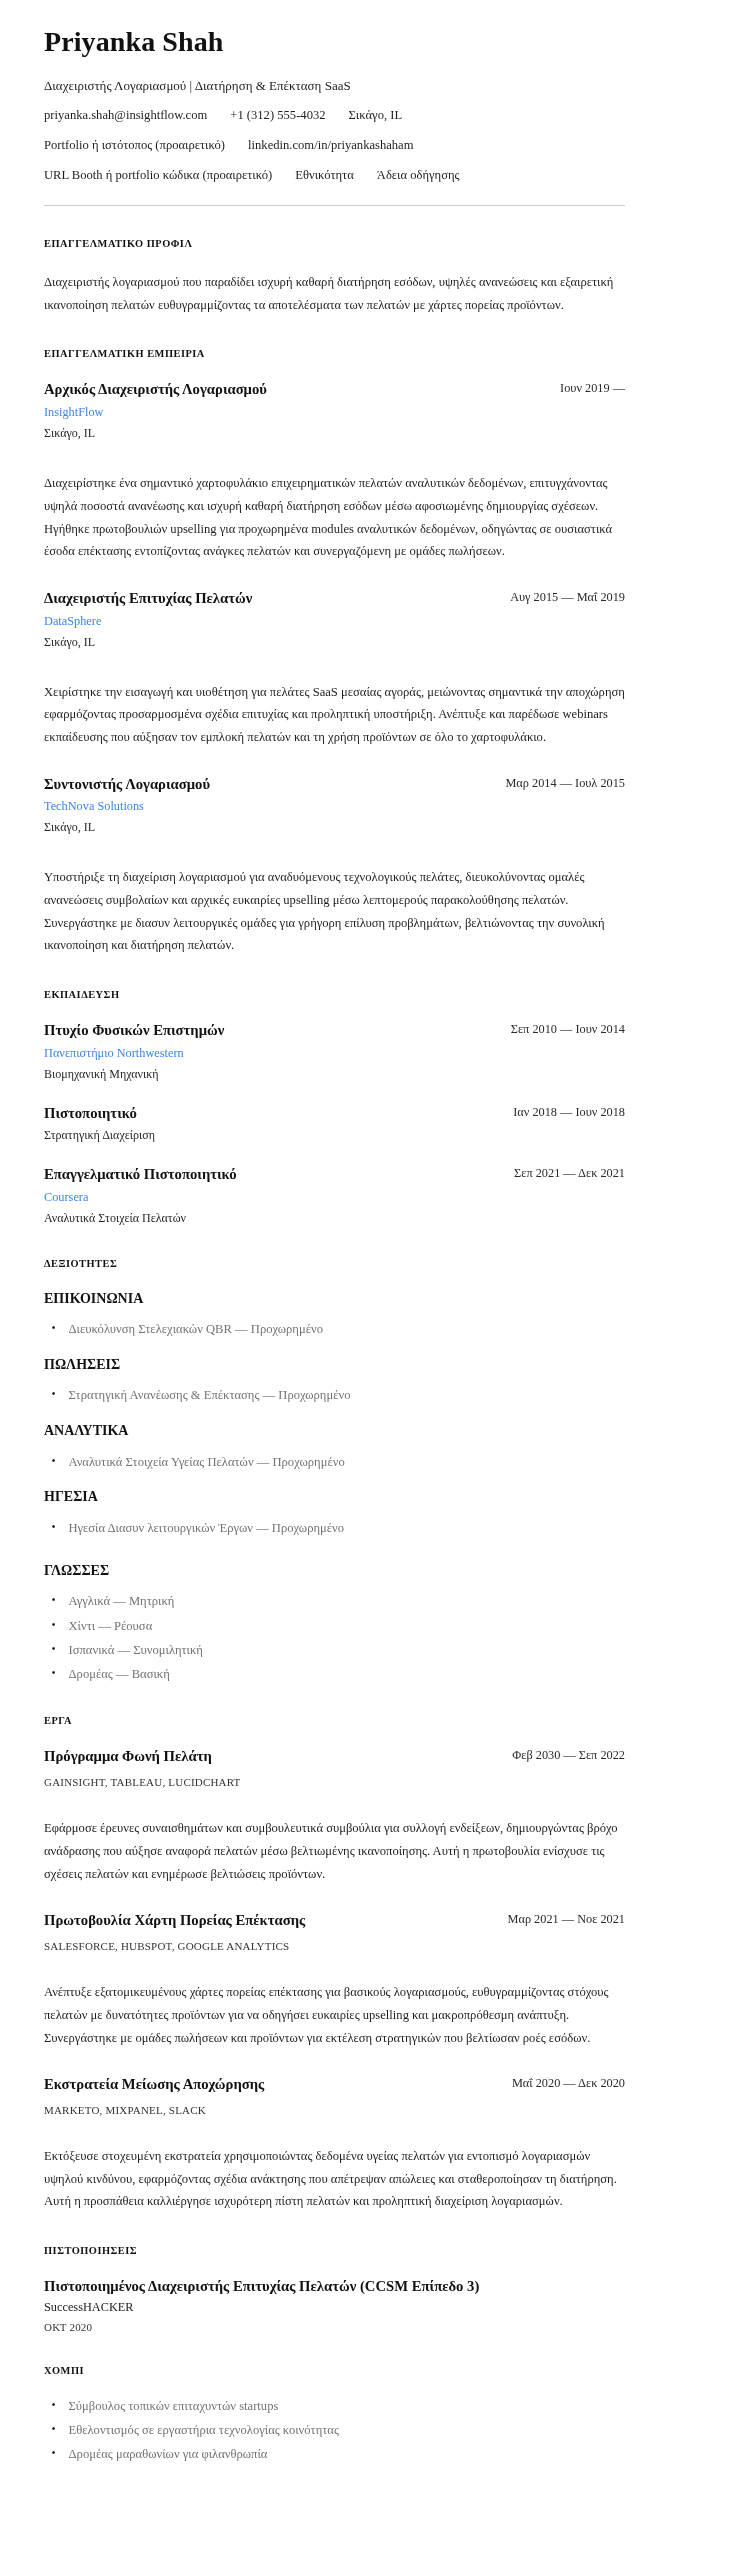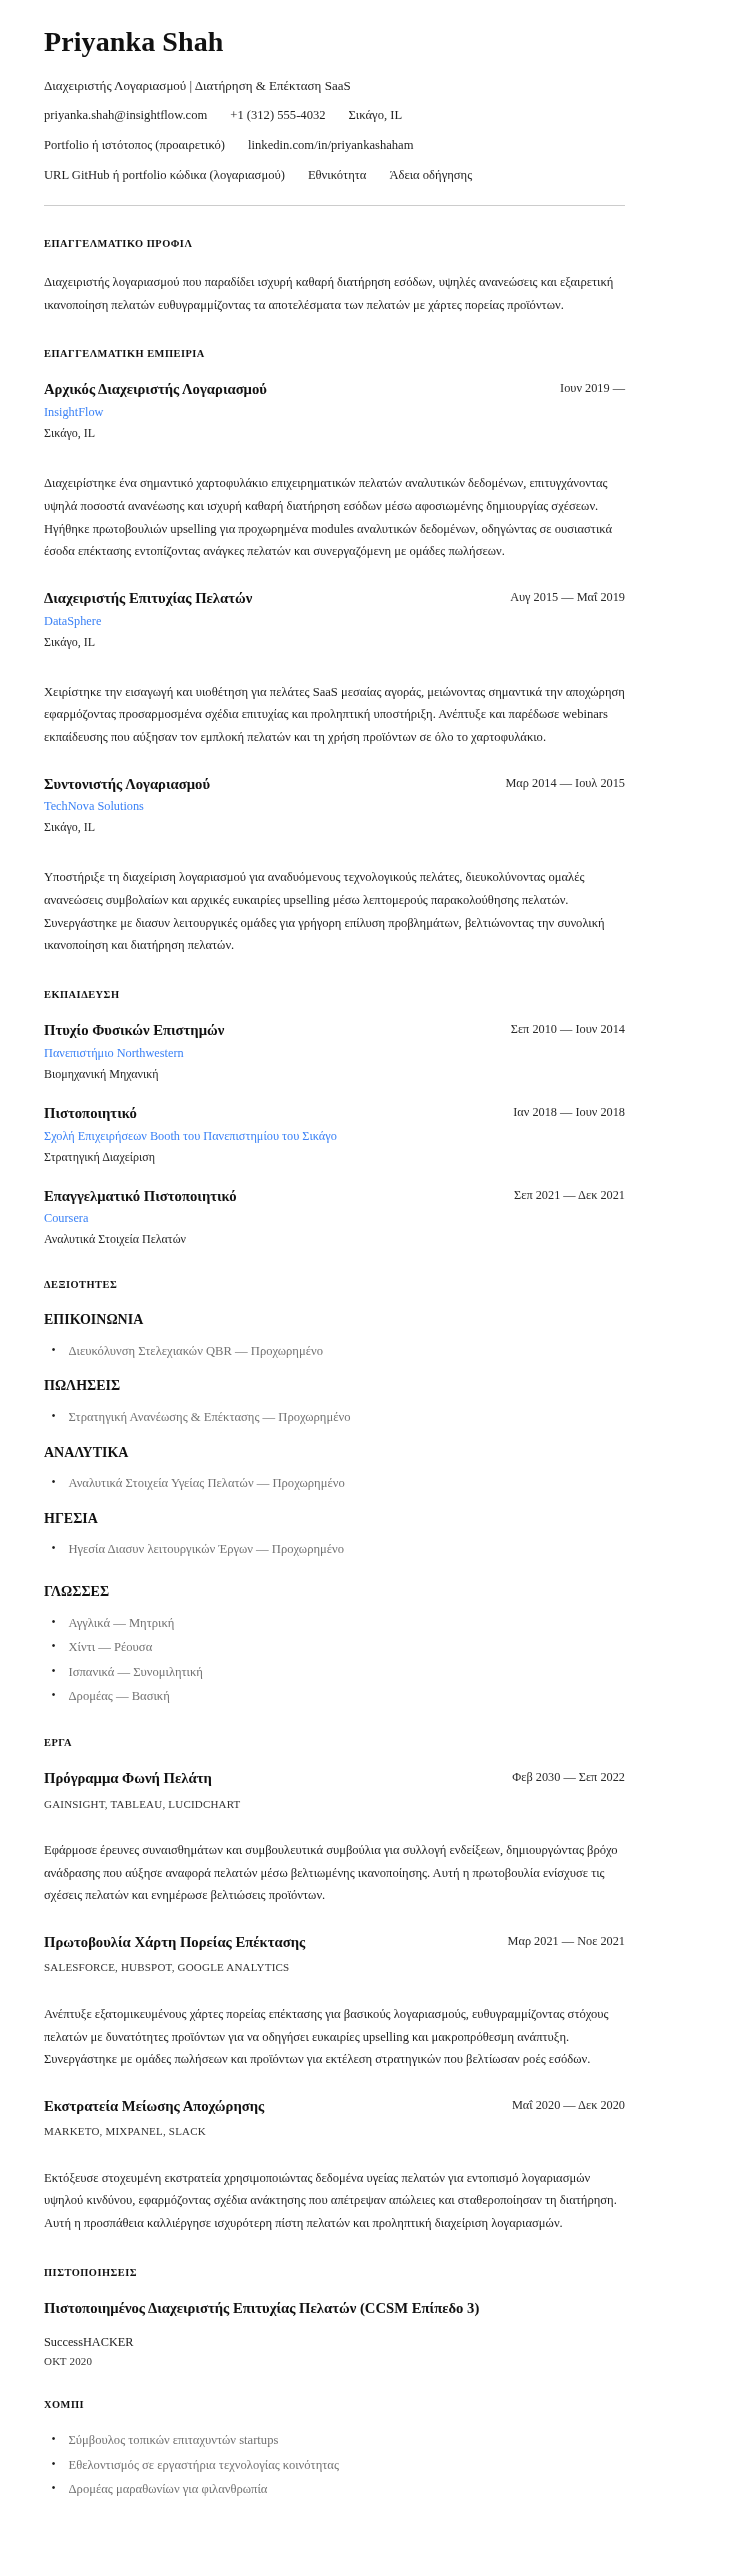--- a/index.html
+++ b/index.html
@@ -128,21 +128,21 @@
     position: absolute;
     left: 7.4px;
     top: 0;
     font-size: 11.7px;
     color: #1b1b1b;
   }
   .lang-block { margin-top: 26px; }
 
   
   .cert-issuer {
-    margin-top: 18px;
+    margin-top: 5px;
     font-size: 12.3px;
     color: #222222;
   }
   .cert-date {
     margin-top: 5.5px;
     font-size: 11px;
     letter-spacing: 0.2px;
     color: #333333;
   }
 </style>
@@ -158,21 +158,21 @@
     <div class="contact-row">
       <span>priyanka.shah@insightflow.com</span>
       <span>+1 (312) 555-4032</span>
       <span>Σικάγο, IL</span>
     </div>
     <div class="contact-row">
       <span>Portfolio ή ιστότοπος (προαιρετικό)</span>
       <span>linkedin.com/in/priyankashaham</span>
     </div>
     <div class="contact-row">
-      <span>URL GitHub ή portfolio κώδικα (λογαριασμού)</span>
+      <span>URL Booth ή portfolio κώδικα (προαιρετικό)</span>
       <span>Εθνικότητα</span>
       <span>Άδεια οδήγησης</span>
     </div>
 
     <hr class="rule">
   </header>
 
   <section class="section">
     <h2 class="section-heading">ΕΠΑΓΓΕΛΜΑΤΙΚΟ ΠΡΟΦΙΛ</h2>
     <p class="body-text">Διαχειριστής λογαριασμού που παραδίδει ισχυρή καθαρή διατήρηση εσόδων, υψηλές ανανεώσεις και εξαιρετική ικανοποίηση πελατών ευθυγραμμίζοντας τα αποτελέσματα των πελατών με χάρτες πορείας προϊόντων.</p>
@@ -222,21 +222,20 @@
       </div>
       <div class="entry-sub">Πανεπιστήμιο Northwestern</div>
       <div class="entry-sub2">Βιομηχανική Μηχανική</div>
     </div>
 
     <div class="edu-entry">
       <div class="entry-head">
         <span class="entry-title">Πιστοποιητικό</span>
         <span class="entry-date">Ιαν 2018 — Ιουν 2018</span>
       </div>
-      <div class="entry-sub">Σχολή Επιχειρήσεων Booth του Πανεπιστημίου του Σικάγο</div>
       <div class="entry-sub2">Στρατηγική Διαχείριση</div>
     </div>
 
     <div class="edu-entry">
       <div class="entry-head">
         <span class="entry-title">Επαγγελματικό Πιστοποιητικό</span>
         <span class="entry-date">Σεπ 2021 — Δεκ 2021</span>
       </div>
       <div class="entry-sub">Coursera</div>
       <div class="entry-sub2">Αναλυτικά Στοιχεία Πελατών</div>

